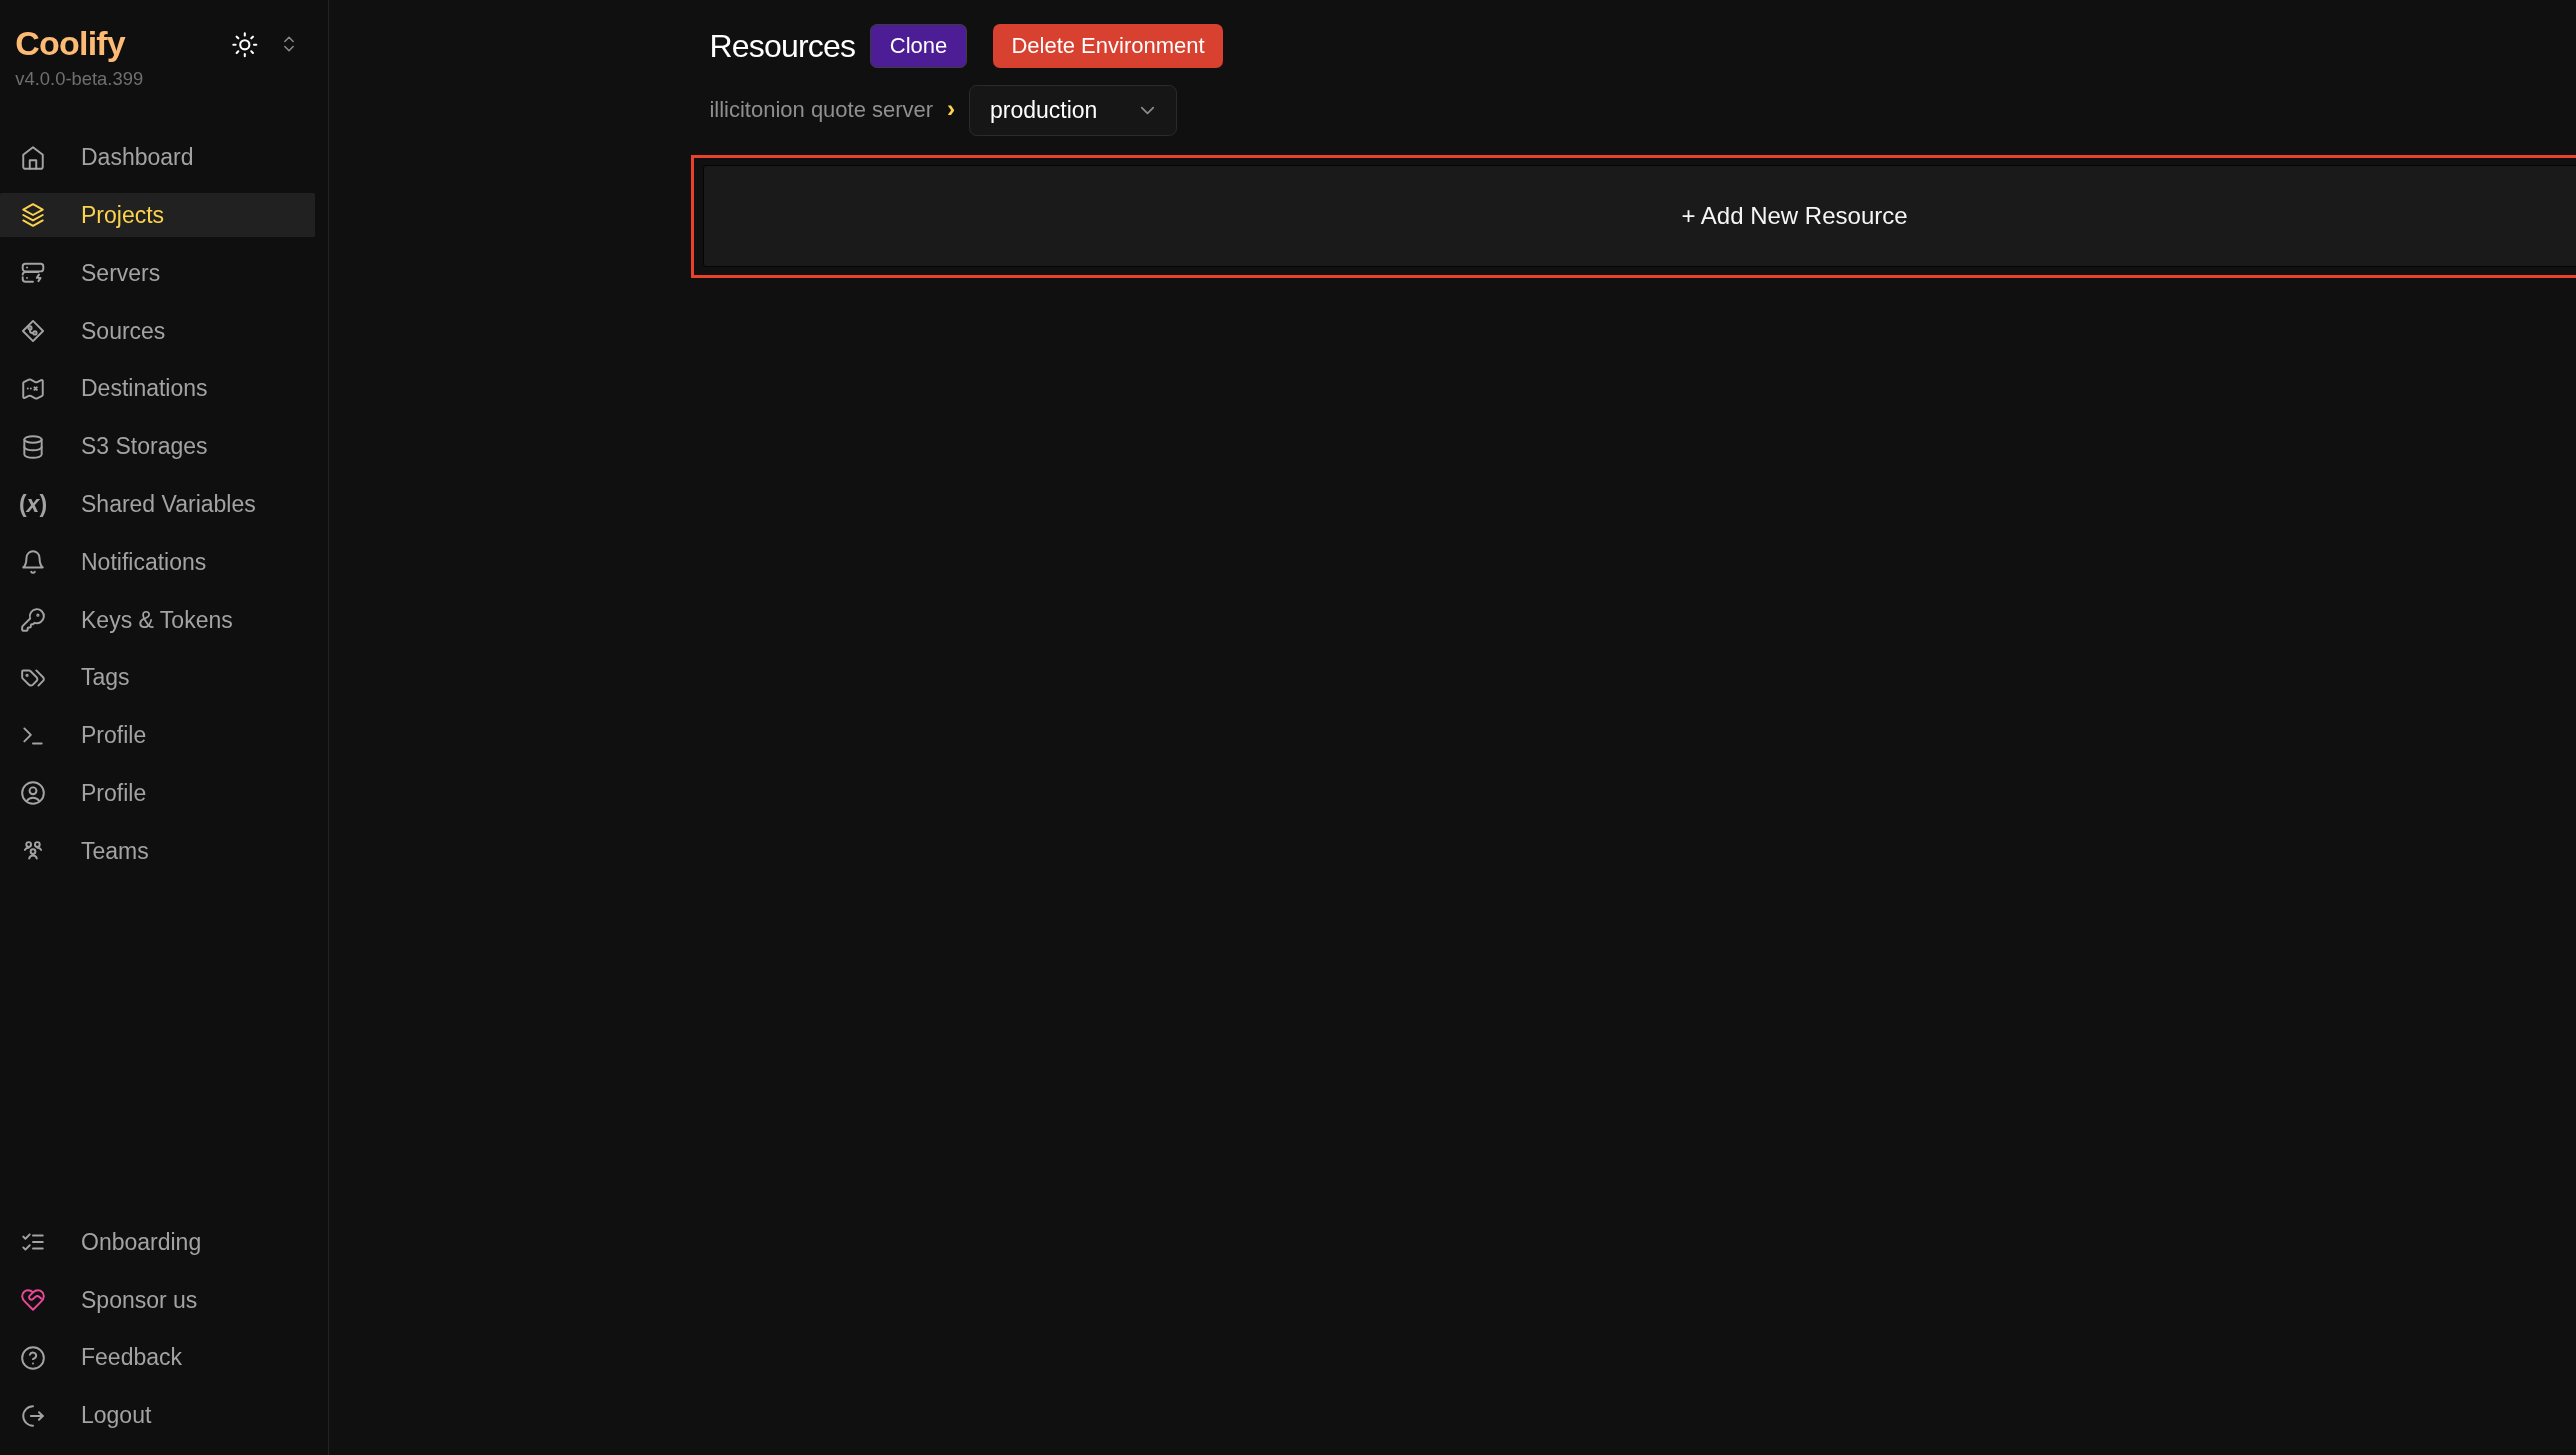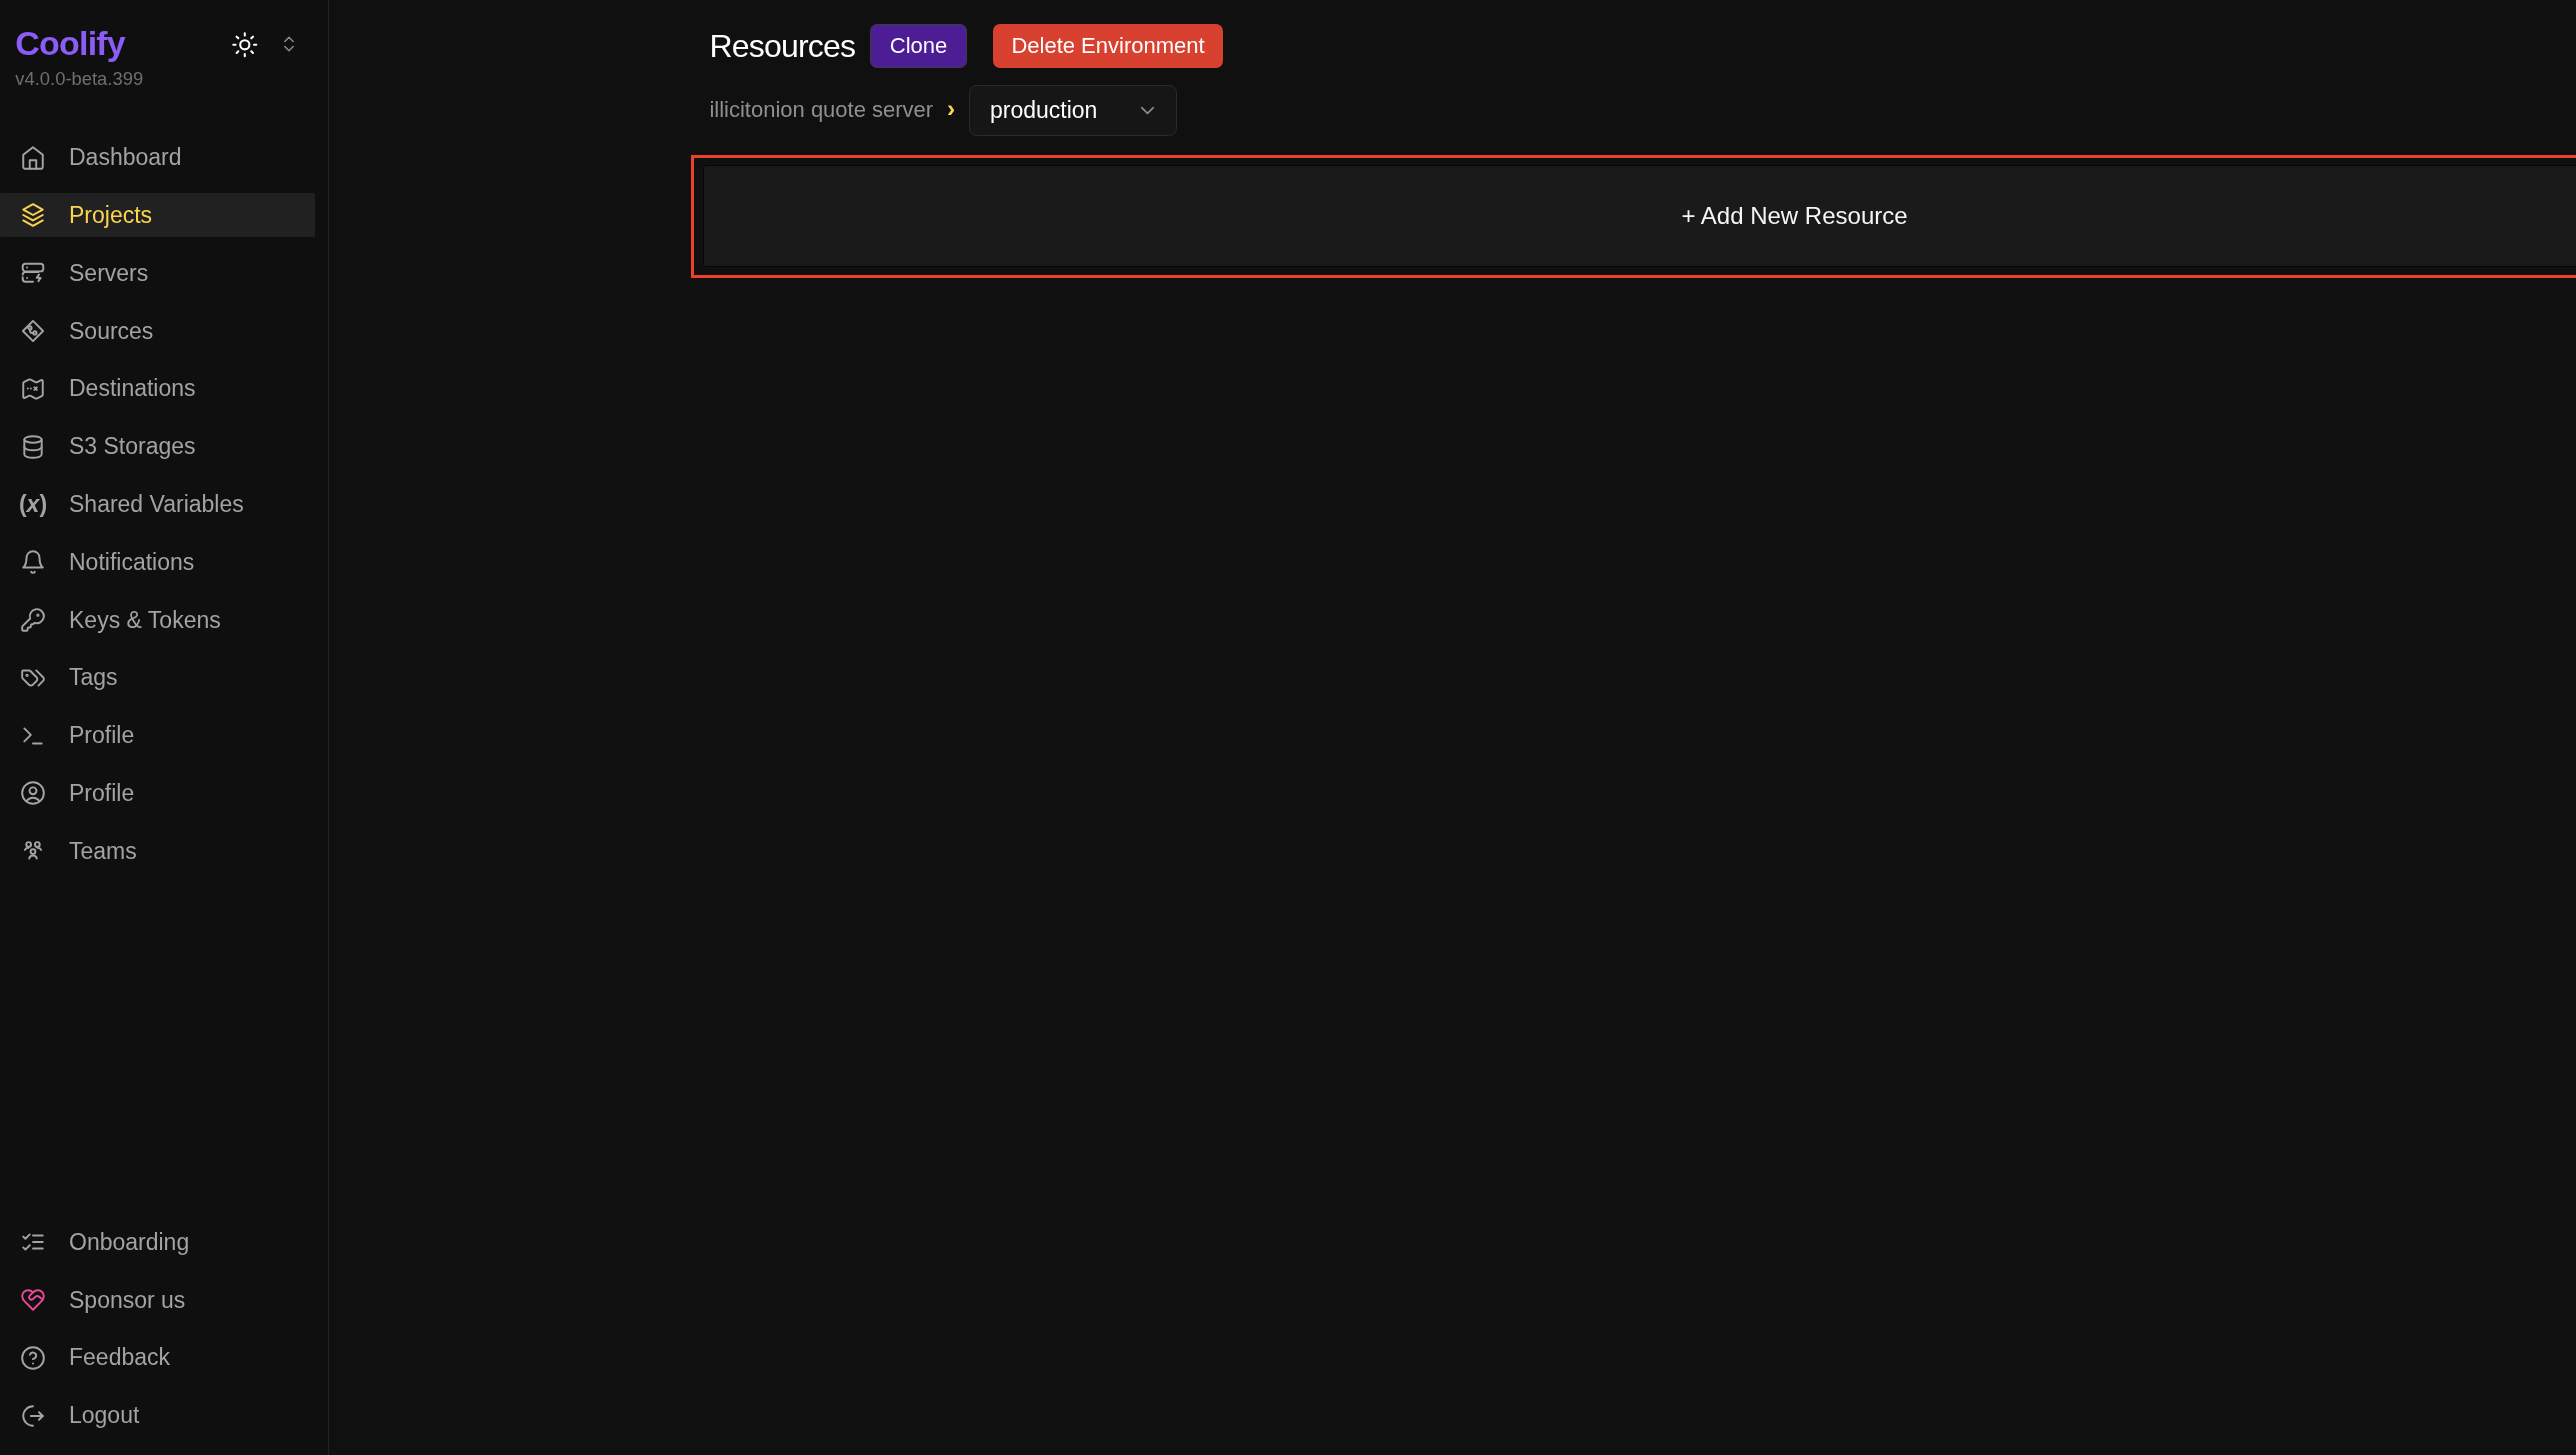--- a/index.html
+++ b/index.html
@@ -4,36 +4,36 @@
 <style>
   * { margin:0; padding:0; box-sizing:border-box; }
   html,body { width:2576px; height:1456px; background:#101010; overflow:hidden;
               font-family:"Liberation Sans","DejaVu Sans",sans-serif; color:#a3a3a3; }
   .app { display:flex; width:2576px; height:1456px; }
 
   
   .sidebar { width:329px; min-width:329px; height:100%; background:#0f0f0f;
              border-right:1.5px solid #232323; display:flex; flex-direction:column; }
   .side-head { display:flex; align-items:flex-start; padding:26px 29px 0 15.3px; }
-  .brand { color:#8b5cf6; font-size:34px; font-weight:800; letter-spacing:-0.8px; line-height:1; cursor:pointer; }
+  .brand { color:#fdba74; font-size:34px; font-weight:800; letter-spacing:-0.8px; line-height:1; cursor:pointer; }
   .head-icons { margin-left:auto; display:flex; align-items:center; gap:20px; padding-top:4.6px; }
   .head-icons svg { display:block; }
   .version { padding:7.7px 0 0 15.3px; font-size:18.4px; color:#6f6f6f; }
 
   .team { padding:46px 24.5px 0 13.8px; }
   .team-label { font-size:20.7px; color:#a3a3a3; padding-left:1.5px; }
   .team-select { margin-top:12.3px; height:48px; background:#141414; border:1.5px solid #2b2b2b;
                  border-radius:7.7px; display:flex; align-items:center; justify-content:space-between;
                  padding:0 17px 0 18.4px; cursor:pointer; }
   .team-select .val { color:#ffffff; font-size:23px; }
 
   .nav { margin-top:46px; display:flex; flex-direction:column; }
   .nav.footer { margin-top:auto; padding-bottom:4.6px; }
   .nav-item { height:44px; margin-bottom:13.8px; margin-right:13px; display:flex; align-items:center;
-              gap:23px; padding-left:20px; font-size:23px; color:#a3a3a3; cursor:pointer;
+              gap:35px; padding-left:20px; font-size:23px; color:#a3a3a3; cursor:pointer;
               border-radius:1.5px; white-space:nowrap; }
   .nav-item .ic { width:26px; height:26px; display:flex; align-items:center; justify-content:center; flex:none; }
   .nav-item.active { background:#212121; color:#fcd34d; }
   .nav-item.active svg { stroke:#fcd34d; }
   .nav svg { stroke:#a3a3a3; }
   .nav-item .paren-x { font-size:23px; font-weight:700; color:#a3a3a3; font-style:normal; }
   .nav-item .paren-x i { font-style:italic; }
   .sponsor svg { stroke:#ec4899 !important; }
 
   

